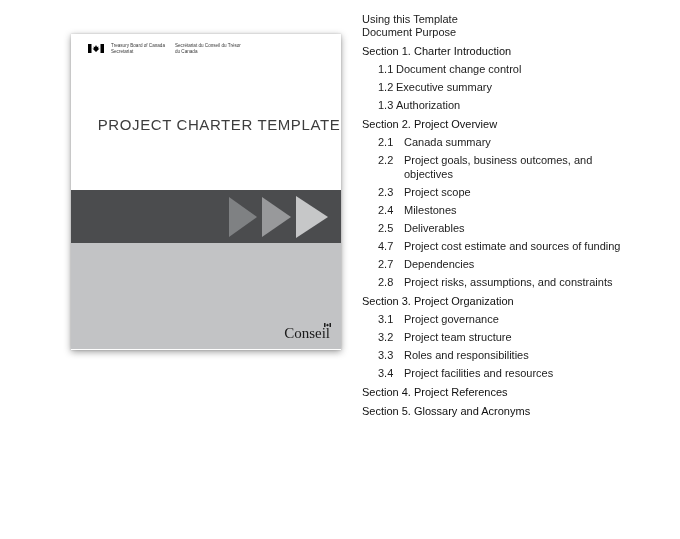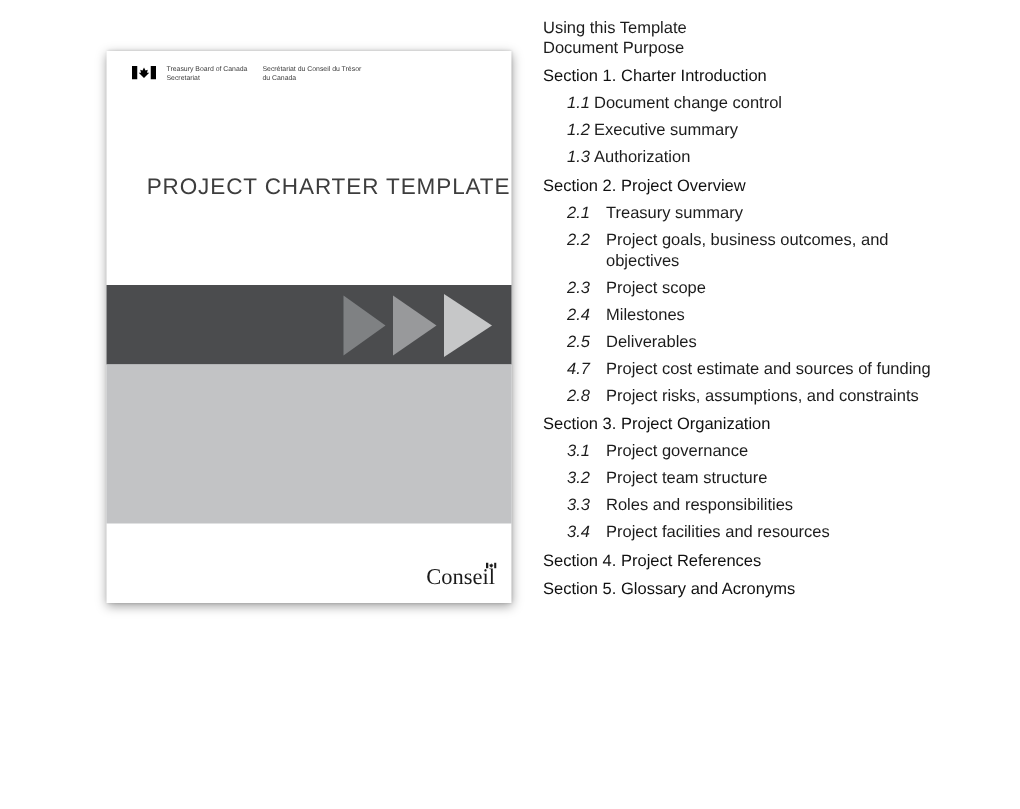--- a/index.html
+++ b/index.html
@@ -3,21 +3,21 @@
 <meta charset="utf-8">
 <style>
   html,body{margin:0;padding:0;background:#ffffff;}
   .screen{
     position:relative;width:680px;height:539px;background:#ffffff;overflow:hidden;
     font-family:"Liberation Sans",sans-serif;
   }
 
   
   .cover{
-    position:absolute;left:71px;top:34px;width:270px;height:368px;background:#ffffff;
+    position:absolute;left:71px;top:34px;width:270px;height:316px;background:#ffffff;
     box-shadow:0 2px 7px rgba(0,0,0,.38),0 0 2px rgba(0,0,0,.18);
   }
   .fip{position:absolute;left:17px;top:9px;display:flex;align-items:flex-start;gap:7px;}
   .fip svg{display:block;margin-top:1px;}
   .fip-text{font-size:4.6px;line-height:5.6px;color:#3a3a3a;}
   .fip-text + .fip-text{margin-left:3px;}
   .cover-title{
     position:absolute;top:82px;left:0;right:0;text-align:center;padding-left:26px;
     font-size:15px;letter-spacing:.6px;color:#3d3d3d;white-space:nowrap;
   }
@@ -32,21 +32,21 @@
     position:absolute;right:11px;bottom:8px;
     font-family:"Liberation Serif",serif;font-size:15px;color:#1b1b1b;line-height:17px;
   }
   .wm-flag{position:absolute;top:-2px;right:-1px;}
 
   
   .toc{position:absolute;left:362px;top:13px;width:300px;font-size:11px;color:#1c1c1c;}
   .toc-plain{line-height:13px;}
   .toc-heading{font-weight:400;line-height:14px;margin:5px 0 4px;color:#101010;}
   .toc-item{display:flex;line-height:14px;margin-bottom:4px;padding-left:16px;}
-  .toc-item .num{flex:0 0 26px;font-style:italic;}
+  .toc-item .num{flex:0 0 26px;}
   .toc-item.narrow .num{flex:0 0 18px;}
   .toc-item .txt{flex:1;white-space:pre-line;}
 </style>
 </head>
 <body>
 
 <div class="screen">
 
   <div class="cover">
 
@@ -101,21 +101,21 @@
         <span class="num">1.2</span>
         <span class="txt">Executive summary</span>
       </div>
       <div class="toc-item narrow">
         <span class="num">1.3</span>
         <span class="txt">Authorization</span>
       </div>
       <div class="toc-heading">Section 2. Project Overview</div>
       <div class="toc-item">
         <span class="num">2.1</span>
-        <span class="txt">Treasury summary</span>
+        <span class="txt">Canada summary</span>
       </div>
       <div class="toc-item">
         <span class="num">2.2</span>
         <span class="txt">Project goals, business outcomes, and
 objectives</span>
       </div>
       <div class="toc-item">
         <span class="num">2.3</span>
         <span class="txt">Project scope</span>
       </div>
@@ -123,20 +123,24 @@
         <span class="num">2.4</span>
         <span class="txt">Milestones</span>
       </div>
       <div class="toc-item">
         <span class="num">2.5</span>
         <span class="txt">Deliverables</span>
       </div>
       <div class="toc-item">
         <span class="num">4.7</span>
         <span class="txt">Project cost estimate and sources of funding</span>
+      </div>
+      <div class="toc-item">
+        <span class="num">2.7</span>
+        <span class="txt">Dependencies</span>
       </div>
       <div class="toc-item">
         <span class="num">2.8</span>
         <span class="txt">Project risks, assumptions, and constraints</span>
       </div>
       <div class="toc-heading">Section 3. Project Organization</div>
       <div class="toc-item">
         <span class="num">3.1</span>
         <span class="txt">Project governance</span>
       </div>

